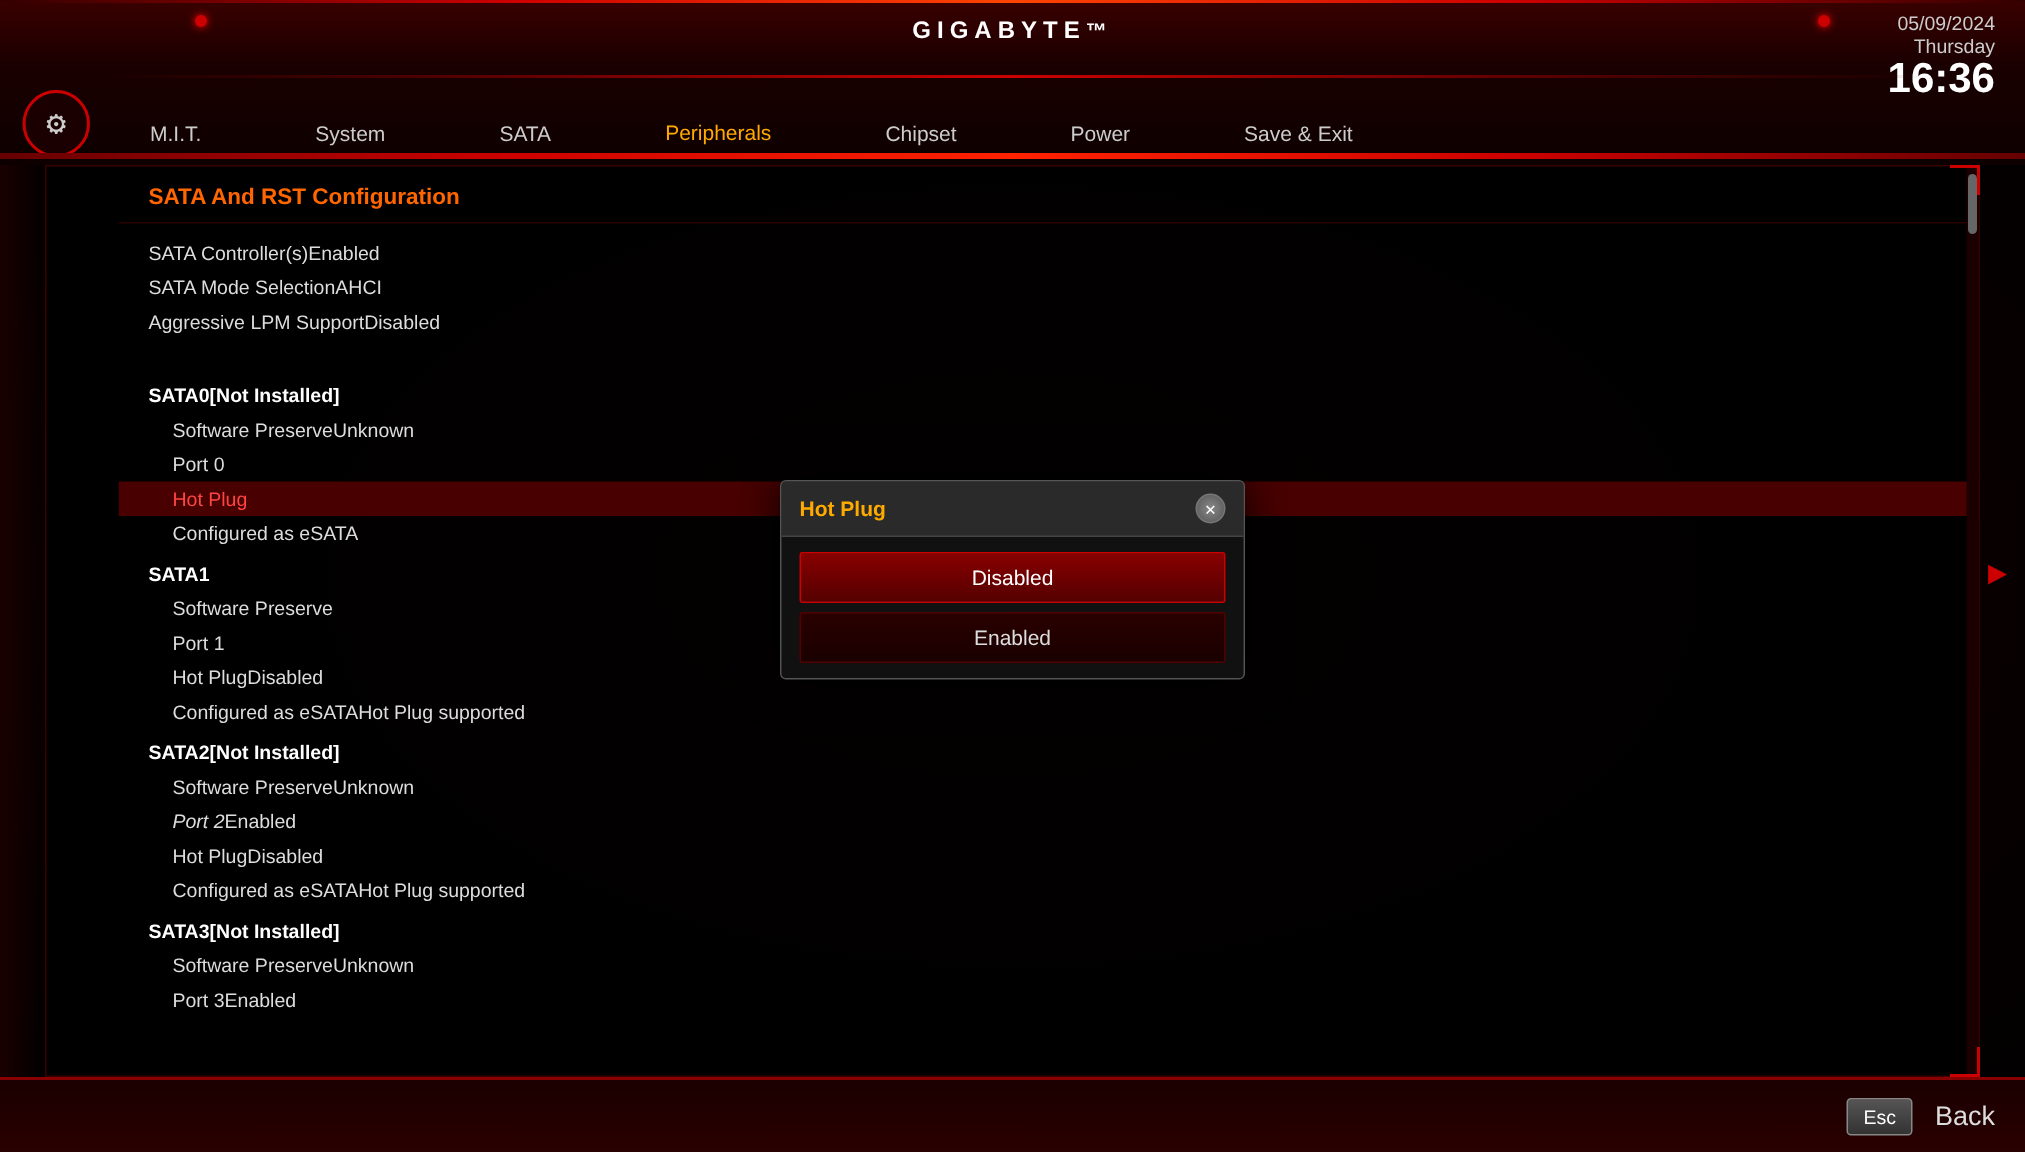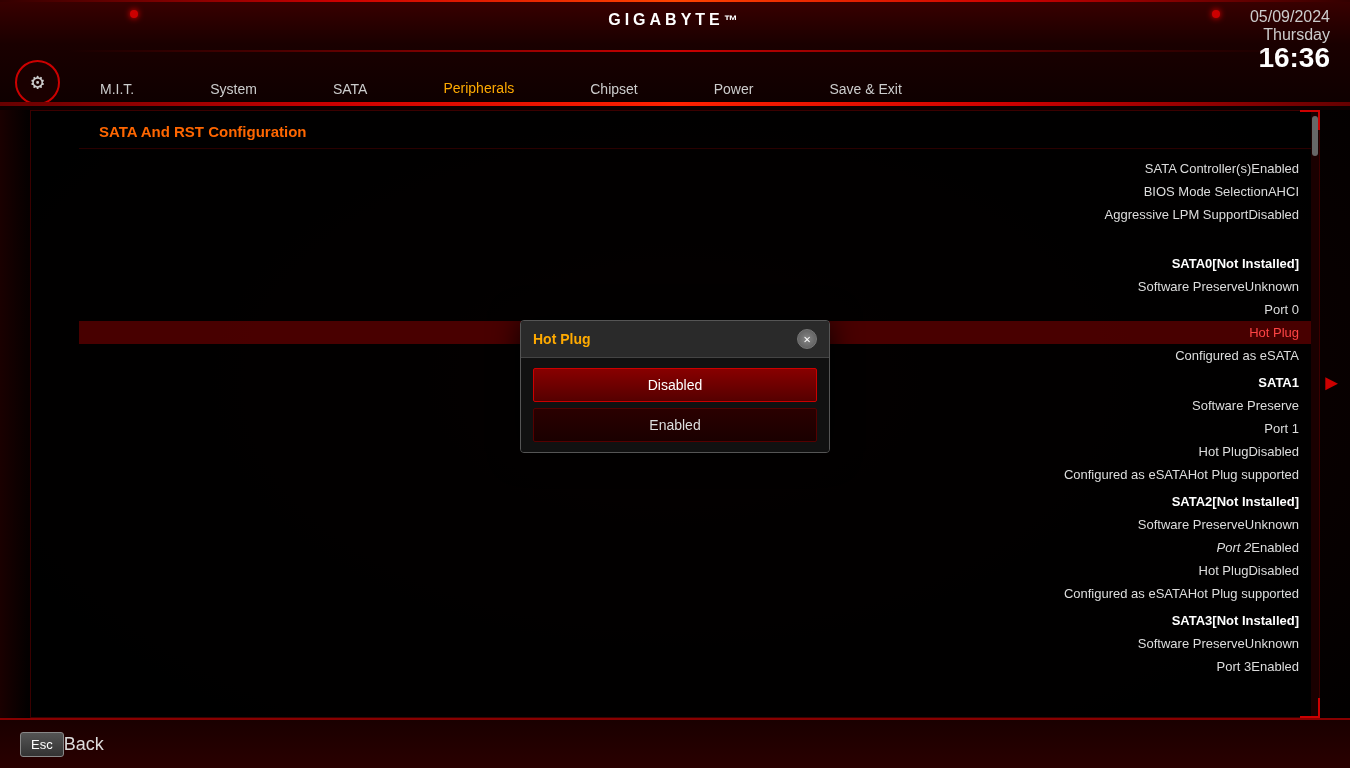--- a/index.html
+++ b/index.html
@@ -56,21 +56,21 @@
     
     .datetime {
       position: absolute;
       top: 8px;
       right: 20px;
       text-align: right;
       color: #eee;
       font-family: Arial, sans-serif;
     }
     .datetime .date {
-      font-size: 16px;
+      font-size: 13px;
       color: #ccc;
       margin-left: 10px;
     }
     .datetime .time {
       font-size: 28px;
       font-weight: bold;
       color: #fff;
       line-height: 1;
     }
 
@@ -166,21 +166,21 @@
 
     
     .settings-list {
       padding: 8px 0;
       overflow-y: auto;
       max-height: calc(100% - 50px);
     }
 
     .setting-row {
       display: flex;
-      justify-content: flex-end;
+      justify-content: flex-start;
       align-items: center;
       padding: 4px 20px;
       color: #ddd;
       font-size: 13px;
       font-family: Arial, sans-serif;
       min-height: 22px;
     }
     .setting-row.highlighted {
       background: rgba(180,0,0,0.4);
       color: #ff4444;
@@ -219,20 +219,22 @@
     .bottom-bar {
       position: absolute;
       bottom: 0;
       left: 0; right: 0;
       height: 50px;
       background: linear-gradient(to top, #2a0000, #1a0000);
       border-top: 2px solid #880000;
       display: flex;
       align-items: center;
       padding: 0 20px;
+      gap: 15px;
+      justify-content: flex-end;
     }
 
     .esc-btn {
       background: linear-gradient(to bottom, #555, #333);
       border: 1px solid #888;
       color: #fff;
       padding: 4px 10px;
       font-size: 13px;
       font-family: Arial, sans-serif;
       border-radius: 3px;
@@ -418,21 +420,21 @@
   <div class="section-title">SATA And RST Configuration</div>
 
   <div class="settings-list">
 
     <div class="setting-row">
       <span class="setting-label">SATA Controller(s)</span>
       <span class="setting-value enabled">Enabled</span>
     </div>
 
     <div class="setting-row">
-      <span class="setting-label">BIOS Mode Selection</span>
+      <span class="setting-label">SATA Mode Selection</span>
       <span class="setting-value">AHCI</span>
     </div>
 
     <div class="setting-row">
       <span class="setting-label">Aggressive LPM Support</span>
       <span class="setting-value">Disabled</span>
     </div>
 
     <div class="setting-row" style="height:8px;"></div>
 

